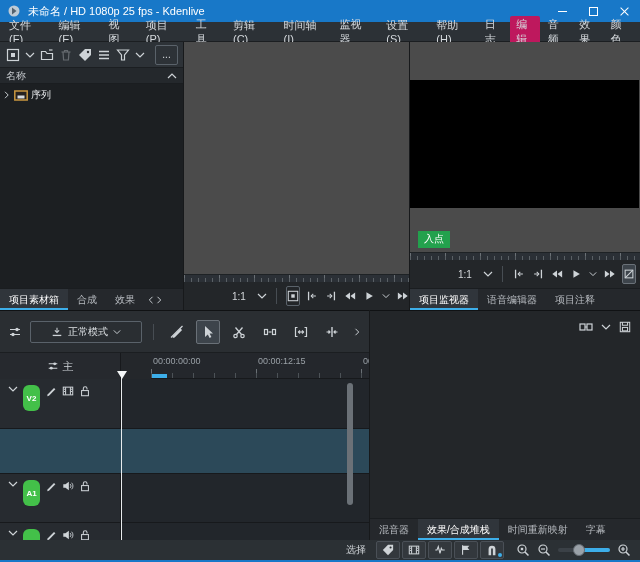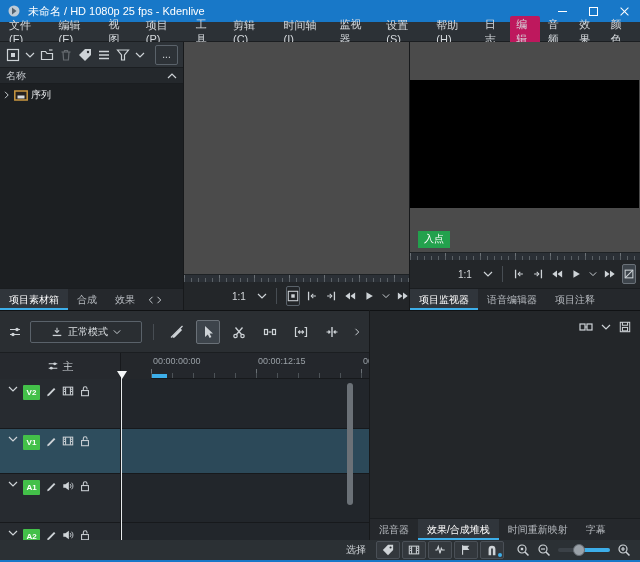--- a/index.html
+++ b/index.html
@@ -78,21 +78,21 @@
   .tcode { position:absolute; top:3px; font-size:9px; color:#9aa1a7; white-space:nowrap; }
   .zone-bar { position:absolute; left:1px; bottom:0; width:15px; height:4px; background:#3daee9; }
   .playhead-tri { position:absolute; left:117px; top:60px; width:0; height:0; border-left:5px solid transparent; border-right:5px solid transparent; border-top:8px solid #f4f6f7; z-index:5; }
   .playhead-line { position:absolute; left:121px; top:66px; bottom:0; width:1px; background:#e8ebed; z-index:4; }
   .tracks { position:absolute; left:0; top:68px; right:0; bottom:0; overflow:hidden; }
   .track-row { position:absolute; left:0; right:0; display:flex; }
   .thead { width:121px; background:#272b30; border-bottom:1px solid #17191c; border-right:1px solid #17191c; display:flex; align-items:flex-start; gap:5px; padding:6px 0 0 8px; }
   .tlane { flex:1; background:#22262b; border-bottom:1px solid #17191c; }
   .track-row.active .thead { background:#2e4d5d; }
   .track-row.active .tlane { background:#2c4959; }
-  .track-badge { min-width:17px; height:15px; background:#43c049; color:#fff; font-size:8px; font-weight:bold; display:flex; align-items:center; justify-content:center; border-radius:1px; padding:0 1px; }
+  .track-badge { min-width:17px; height:26px; background:#43c049; color:#fff; font-size:8px; font-weight:bold; display:flex; align-items:center; justify-content:center; border-radius:6px; padding:0 1px; }
   .v-scroll { position:absolute; right:16px; top:4px; width:6px; height:122px; background:#6b7177; border-radius:3px; }
 
   
   #effects { position:absolute; left:370px; top:310px; width:270px; height:230px; background:#232629; border-top:1px solid #101214; }
   .fx-icons { position:absolute; top:9px; right:9px; display:flex; align-items:center; gap:8px; color:#c3c8cc; }
   .fx-tabs { position:absolute; left:0; right:0; bottom:0; }
 
   
   .statusbar { position:absolute; left:0; right:0; top:540px; height:22px; background:#2b3034; border-bottom:2px solid #1878c8; display:flex; align-items:center; font-size:10px; color:#d0d4d8; }
   .sb-label { margin-left:auto; margin-right:10px; }
@@ -555,46 +555,20 @@
               <svg viewBox="0 0 14 14" fill="none" stroke="currentColor" stroke-width="1.2">
                 <rect x="3" y="6.5" width="8" height="6"></rect>
                 <path d="M5 6.5V4.3a2.2 2.2 0 014.4 0v.9"></path>
               </svg>
             </span>
         </div>
         <div class="tlane"></div>
       </div>
 
       <div class="track-row active" style="top:50px;height:45px">
-        <div class="thead">
-          <span class="icon s10">
-              <svg viewBox="0 0 10 6" fill="none" stroke="currentColor" stroke-width="1.2">
-                <path d="M1 1l4 4 4-4"></path>
-              </svg>
-            </span>
-          <span class="track-badge">V1</span>
-          <span class="icon s12">
-              <svg viewBox="0 0 14 14" fill="none" stroke="currentColor" stroke-width="1.2">
-                <path d="M3 11l7.5-7.5 1.6 1.6L4.6 12.6 2.6 13z" fill="currentColor" stroke="none"></path>
-              </svg>
-            </span>
-          <span class="icon s12">
-              <svg viewBox="0 0 14 14" fill="none" stroke="currentColor" stroke-width="1.2">
-                <rect x="1.5" y="2.5" width="11" height="9"></rect>
-                <path d="M4.2 2.5v9M9.8 2.5v9"></path>
-                <path d="M2.8 4.5v5M11.2 4.5v5" stroke-dasharray="1.1 1.5"></path>
-              </svg>
-            </span>
-          <span class="icon s12">
-              <svg viewBox="0 0 14 14" fill="none" stroke="currentColor" stroke-width="1.2">
-                <rect x="3" y="6.5" width="8" height="6"></rect>
-                <path d="M5 6.5V4.3a2.2 2.2 0 014.4 0v.9"></path>
-              </svg>
-            </span>
-        </div>
         <div class="tlane"></div>
       </div>
 
       <div class="track-row" style="top:95px;height:49px">
         <div class="thead">
           <span class="icon s10">
               <svg viewBox="0 0 10 6" fill="none" stroke="currentColor" stroke-width="1.2">
                 <path d="M1 1l4 4 4-4"></path>
               </svg>
             </span>

